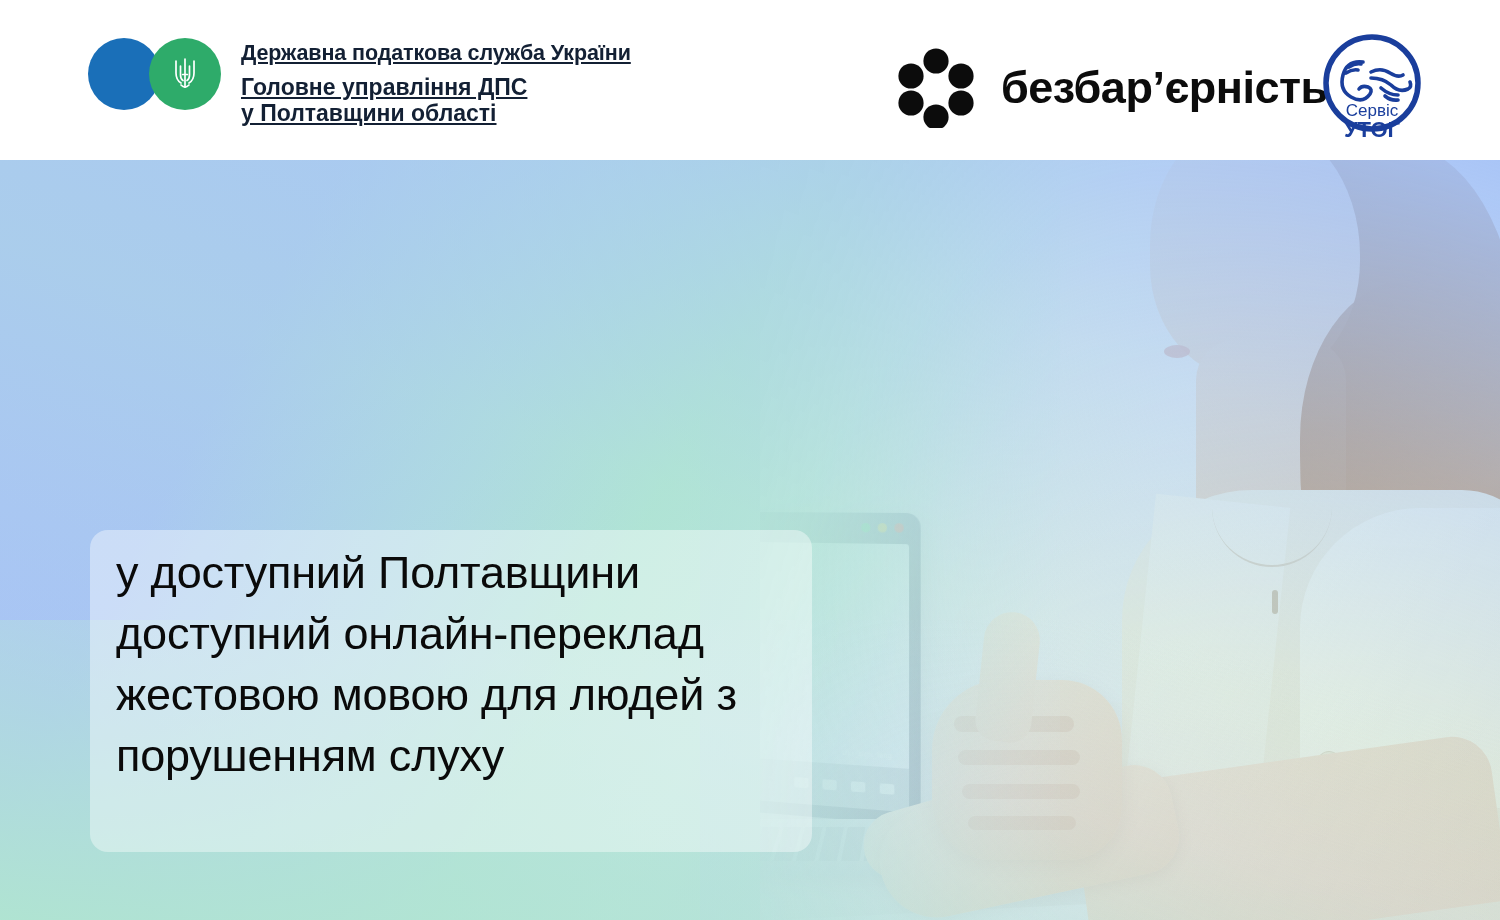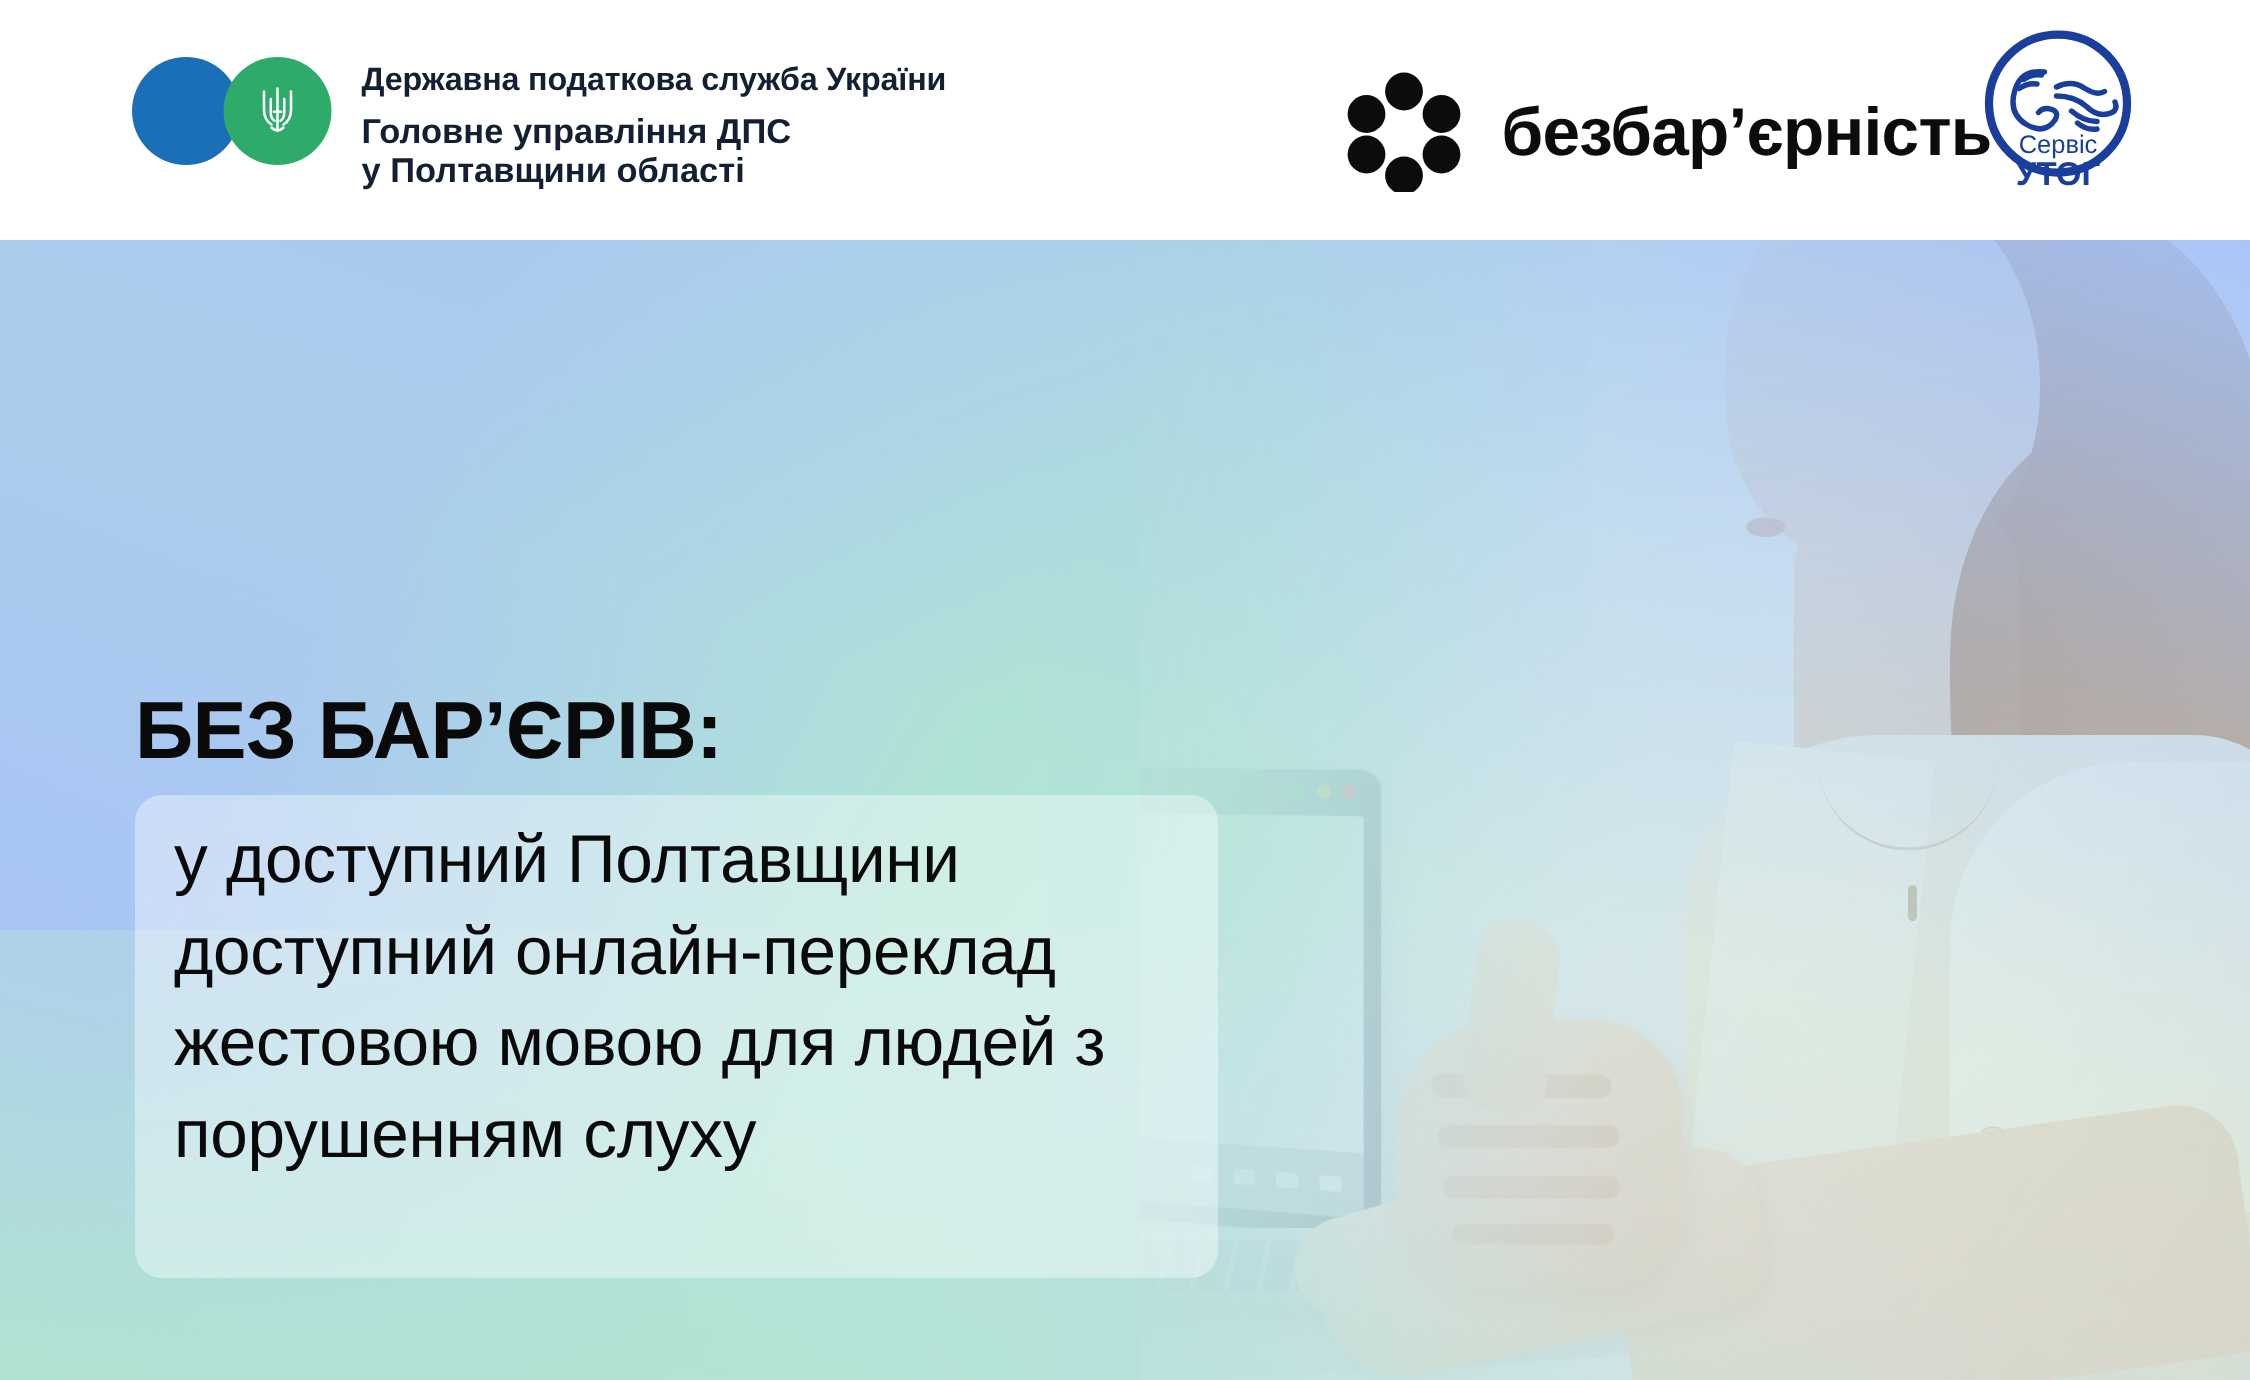--- a/index.html
+++ b/index.html
@@ -60,20 +60,21 @@
     display: flex;
     align-items: center;
     justify-content: center;
   }
   .circle-green svg { display: block; }
 
   .brand-text {
     margin-left: 20px;
     padding-top: 0px;
     color: #132034;
+    text-decoration: underline;
   }
   .brand-line-1 {
     font-size: 21.5px;
     font-weight: 700;
     letter-spacing: -0.1px;
     line-height: 30px;
     white-space: nowrap;
   }
   .brand-line-2, .brand-line-3 {
     font-size: 23px;
@@ -99,21 +100,21 @@
     color: #0c0c0c;
     letter-spacing: -0.5px;
     line-height: 50px;
     white-space: nowrap;
   }
 
   
   .utog {
     position: absolute;
     left: 1313px;
-    top: 12px;
+    top: 26px;
     width: 118px;
     height: 120px;
   }
   .utog svg { display: block; }
 
   
   .stage {
     position: absolute;
     left: 0; top: 160px;
     width: 1500px;
@@ -597,18 +598,17 @@
       </div>
       <div class="hand-thumb"></div>
     </div>
 
     <div class="wash-3"></div>
     <div class="wash-4"></div>
     <div class="wash"></div>
     <div class="wash-2"></div>
     <div class="wash-bottom"></div>
 
-    <div class="headline">БЕЗ БАР’ЄРІВ:</div>
     <div class="text-panel"></div>
     <div class="subtext">у доступний Полтавщини доступний онлайн-переклад жестовою мовою для людей з порушенням слуху</div>
   </div>
 
 </div>
 
 </body></html>

